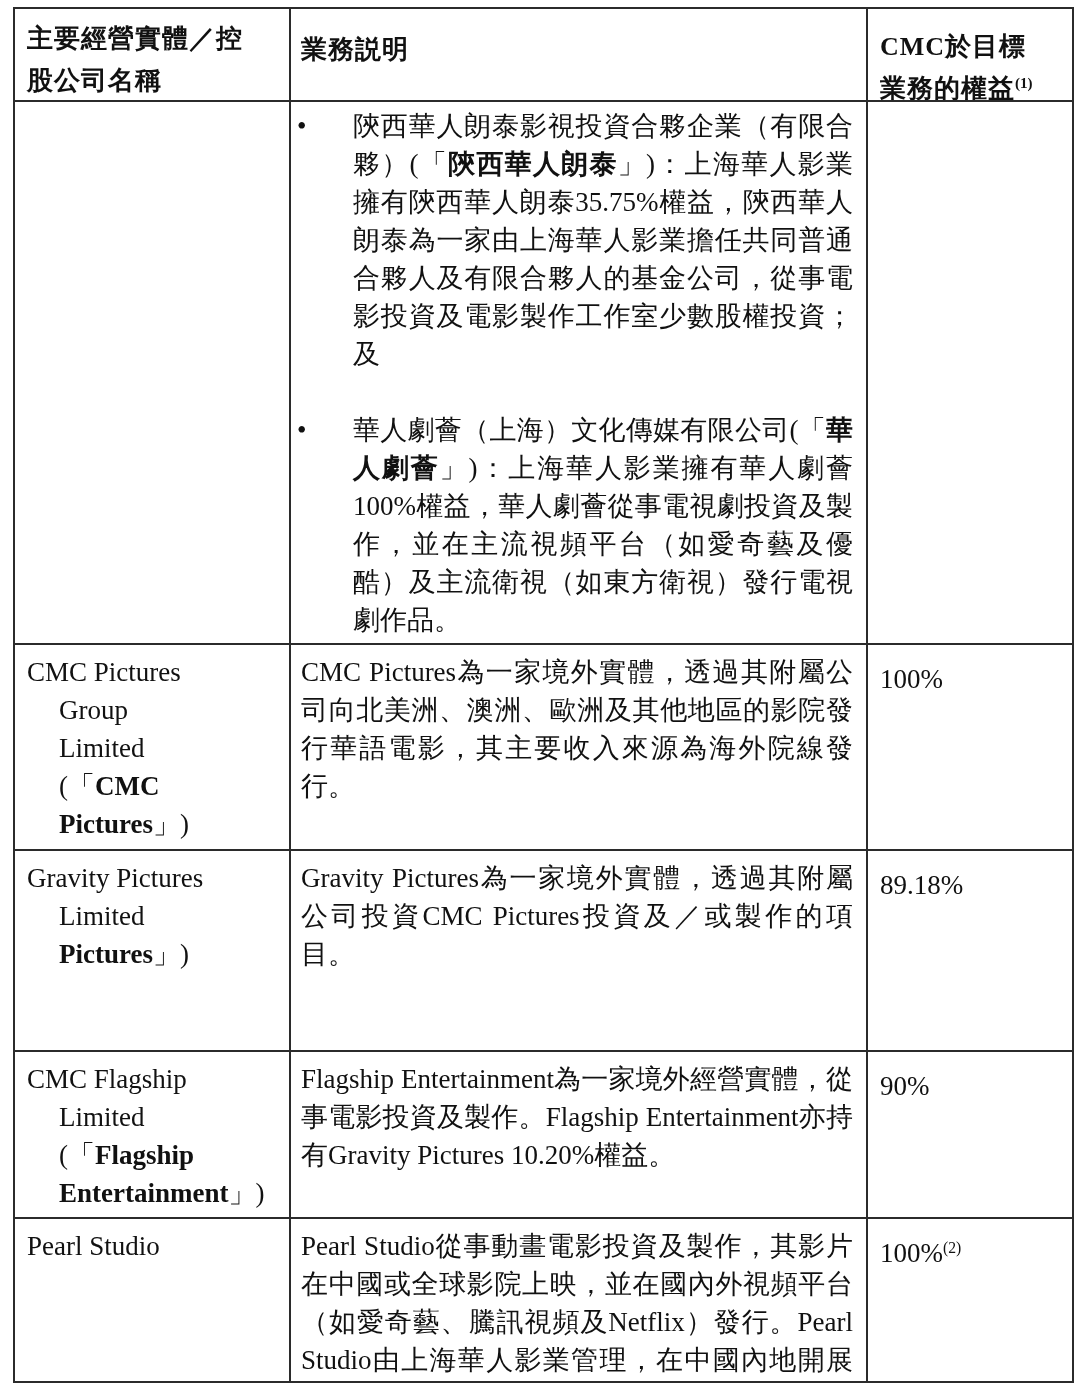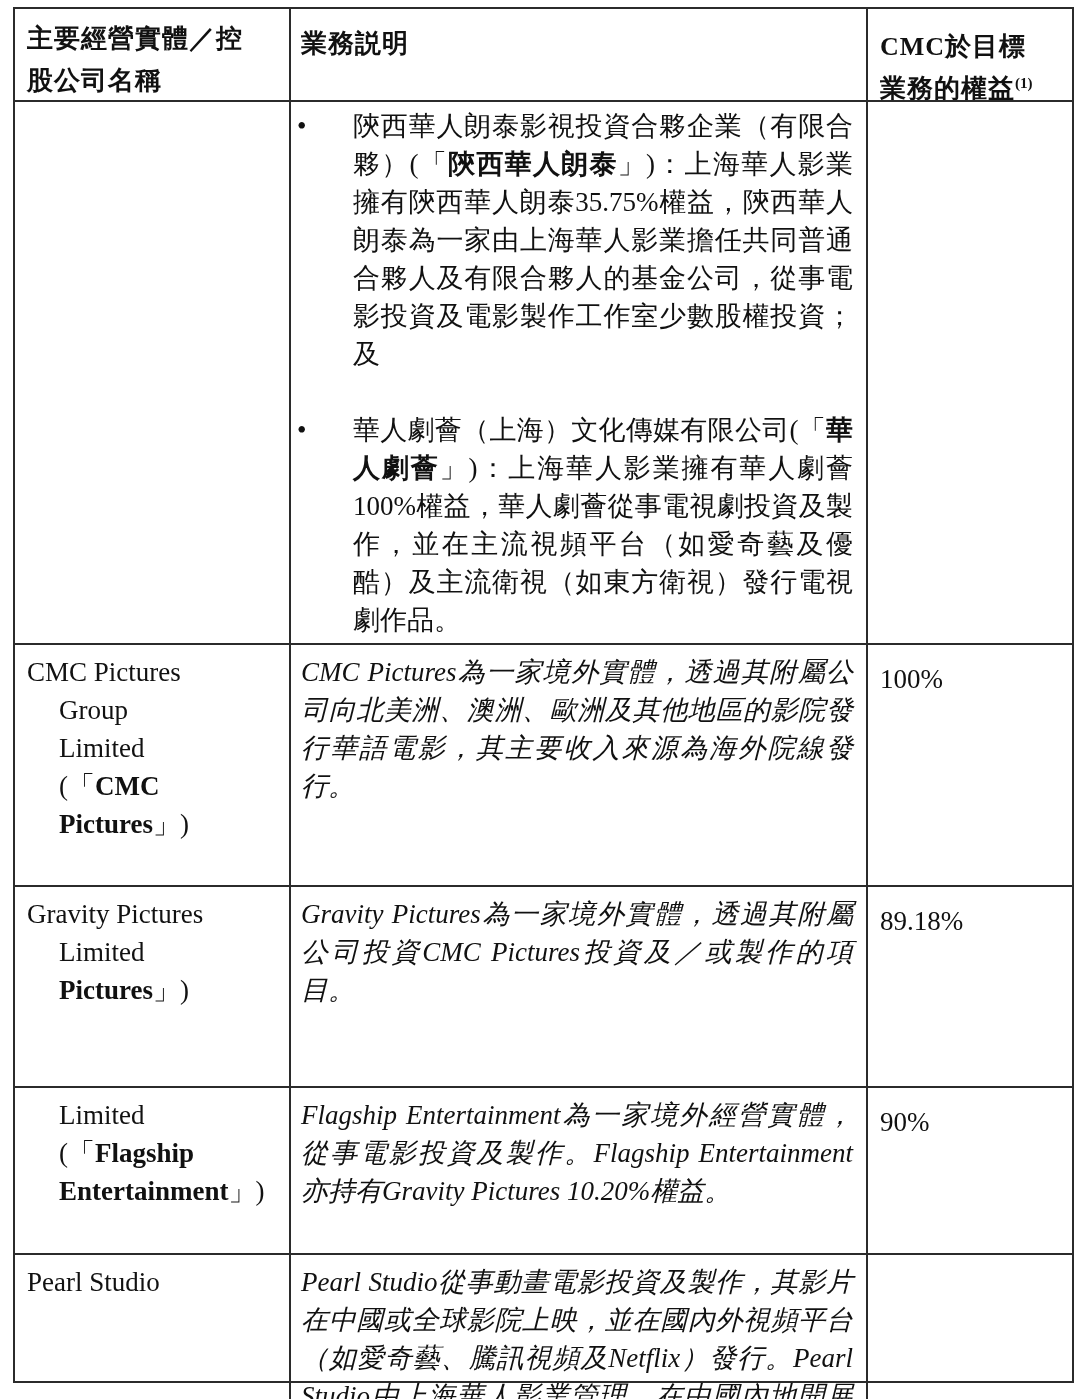--- a/index.html
+++ b/index.html
@@ -19,51 +19,50 @@
   }
   .row{
     display:grid;
     grid-template-columns:276px 577px 204px;
     box-sizing:border-box;
     border-bottom:2px solid #2b2b2b;
   }
   .row:last-child{border-bottom:none;}
   .r-head{height:93px;}
   .r1{height:543px;}
-  .r2{height:242px;}
+  .r2{height:206px;}
   .r3{height:201px;}
   .r4{height:167px;}
   .r5{height:164px;}
   .cell{
     box-sizing:border-box;
     overflow:hidden;
     font-size:27px;
     line-height:38px;
   }
   .c1,.c2{border-right:2px solid #2b2b2b;}
   
   .hcell{
     font-family:"Liberation Serif",sans-serif;
     font-weight:700;
     font-size:26px;
     line-height:42px;
     letter-spacing:1px;
     white-space:pre-line;
   }
   .hc1{padding:9px 8px 0 12px;}
-  .hc2{display:flex;align-items:flex-start;padding:14px 8px 10px 10px;}
+  .hc2{display:flex;align-items:center;padding:0 8px 10px 10px;}
   .hc3{padding:9px 4px 0 12px;margin-top:8px;}
   
   .name-cell{padding:8px 8px 0 12px;}
   .name-cell .cont{padding-left:32px;}
   .desc-cell{
     padding:8px 13px 0 10px;
     text-align:justify;
     text-justify:inter-ideograph;
-    font-style:italic;
   }
   .bullets-cell{padding:5px 13px 0 6px;}
   .bullet-item{
     position:relative;
     padding-left:56px;
     margin-bottom:38px;
     text-align:justify;
     text-justify:inter-ideograph;
   }
   .bullet-item .dot{
@@ -125,29 +124,31 @@
           <div class="first"><span>Gravity Pictures</span></div>
           <div class="cont"><span>Limited</span></div>
           <div class="cont"><span class="b">Pictures</span><span>」)</span></div>
         </div>
       <div class="cell c2 desc-cell"><span>Gravity Pictures為一家境外實體，透過其附屬公司投資CMC Pictures投資及／或製作的項目。</span></div>
       <div class="cell c3 int-cell"><span>89.18%</span></div>
     </div>
 
     <div class="row r4">
       <div class="cell c1 name-cell">
+          <div class="first"><span>CMC Flagship</span></div>
           <div class="cont"><span>Limited</span></div>
           <div class="cont"><span>(「</span><span class="b">Flagship</span></div>
           <div class="cont"><span class="b">Entertainment</span><span>」)</span></div>
         </div>
       <div class="cell c2 desc-cell"><span>Flagship Entertainment為一家境外經營實體，從事電影投資及製作。Flagship Entertainment亦持有Gravity Pictures 10.20%權益。</span></div>
       <div class="cell c3 int-cell"><span>90%</span></div>
     </div>
 
     <div class="row r5">
       <div class="cell c1 name-cell">
           <div class="first"><span>Pearl Studio</span></div>
         </div>
       <div class="cell c2 desc-cell"><span>Pearl Studio從事動畫電影投資及製作，其影片在中國或全球影院上映，並在國內外視頻平台（如愛奇藝、騰訊視頻及Netflix）發行。Pearl Studio由上海華人影業管理，在中國內地開展業務。</span></div>
+      <div class="cell c3 int-cell"><span>100%</span><span class="sup">(2)</span></div>
     </div>
 
   </div>
 </div>
 
 </body></html>

